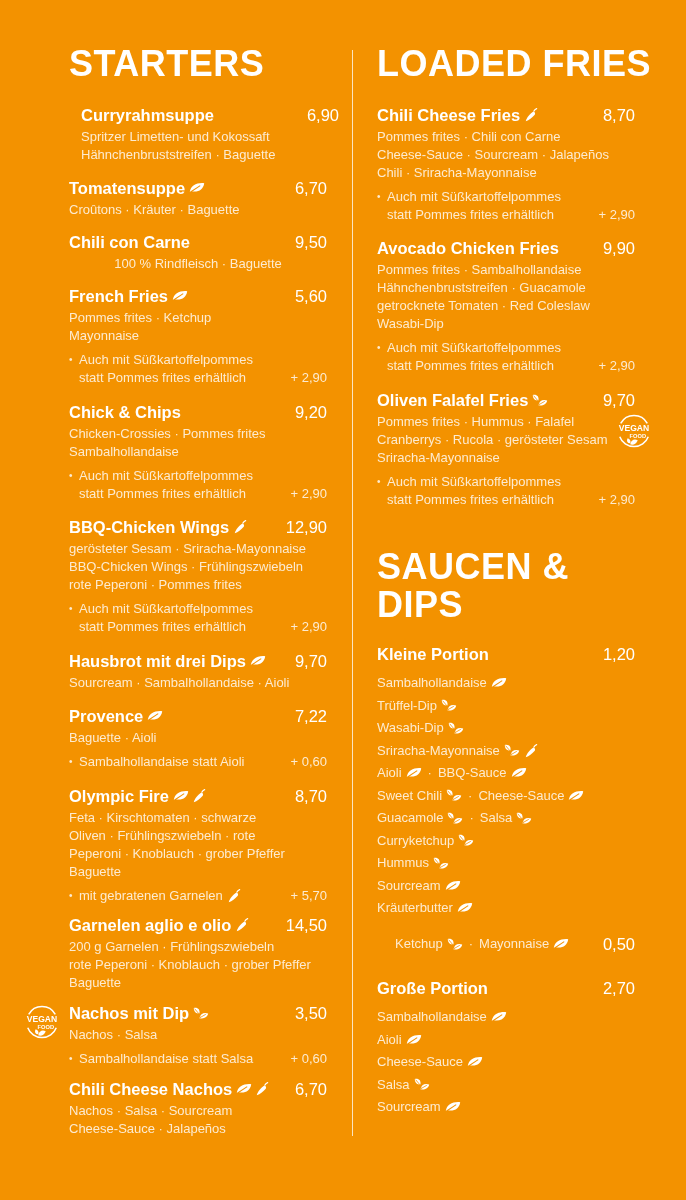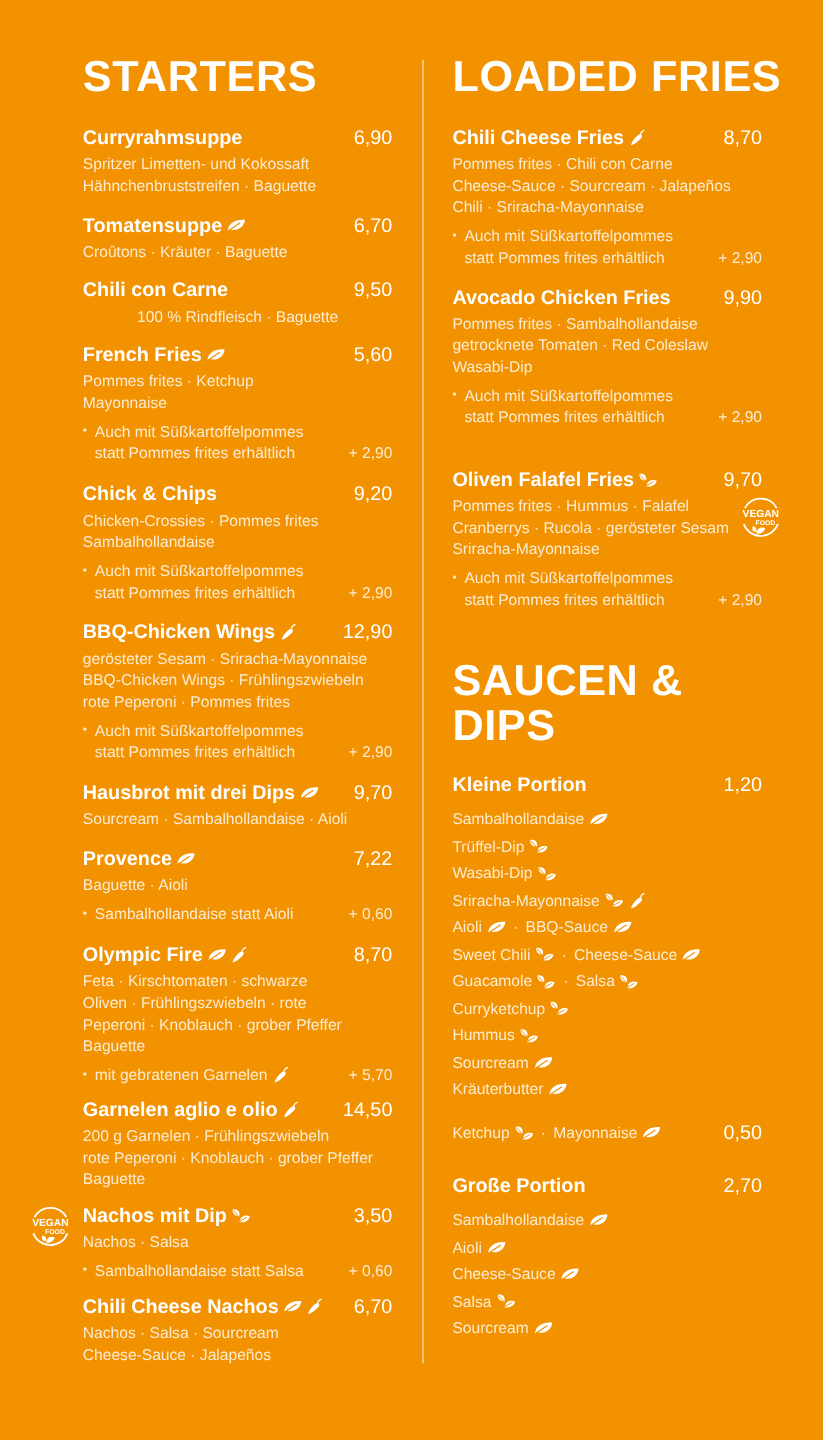--- a/index.html
+++ b/index.html
@@ -88,21 +88,21 @@
     </symbol>
   </defs>
 </svg>
 
 <div class="divider"></div>
 
 <div class="col col-left">
   <h1 class="section-title" style="position:absolute; top:46px; left:0; white-space:nowrap;">STARTERS</h1>
 
   <div id="starters-list">
-      <div class="item" style="position: absolute; top: 105px; left: 0px; width: 258px;">
+      <div class="item" style="position: absolute; top: 105px; left: 12px; width: 258px;">
         <div class="item-head">
           <span class="item-name">
             <span>Curryrahmsuppe</span>
           </span>
           <span class="item-price">6,90</span>
         </div>
         <div class="item-desc">
           <div>Spritzer Limetten- und Kokossaft</div>
           <div>Hähnchenbruststreifen · Baguette</div>
         </div>
@@ -370,20 +370,21 @@
       </div>
       <div class="item" style="position: absolute; top: 238px; left: 0px; width: 258px;">
         <div class="item-head">
           <span class="item-name">
             <span>Avocado Chicken Fries</span>
           </span>
           <span class="item-price">9,90</span>
         </div>
         <div class="item-desc">
           <div>Pommes frites · Sambalhollandaise</div>
+          <div>Hähnchenbruststreifen · Guacamole</div>
           <div>getrocknete Tomaten · Red Coleslaw</div>
           <div>Wasabi-Dip</div>
         </div>
         <div class="extra">
           <div class="extra-text">
             <div>Auch mit Süßkartoffelpommes</div>
             <div>statt Pommes frites erhältlich</div>
           </div>
           <div class="extra-price">+ 2,90</div>
         </div>
@@ -515,21 +516,21 @@
         <div class="sauce-line">
           <span>Kräuterbutter</span>
           <svg class="icon" width="16" height="12">
             <use href="#sym-leaf"></use>
           </svg>
         </div>
       </div>
   </div>
 
   <div style="position:absolute; top:934px; left:0; width:258px;" class="ketchup-line">
-    <span style="display:inline-flex; align-items:center; gap:4px;">
+    <span style="display:inline-flex; align-items:center; gap:4px;margin-left:18px;">
       <span>Ketchup</span>
       <svg class="icon" width="16" height="13">
           <use href="#sym-vegan"></use>
         </svg>
       <span class="sep">·</span>
       <span>Mayonnaise</span>
       <svg class="icon" width="16" height="12">
           <use href="#sym-leaf"></use>
         </svg>
     </span>

